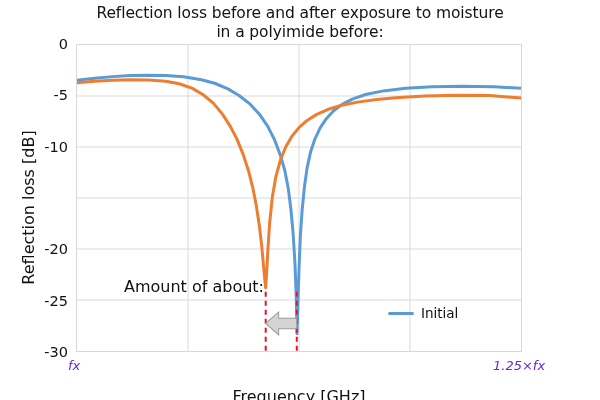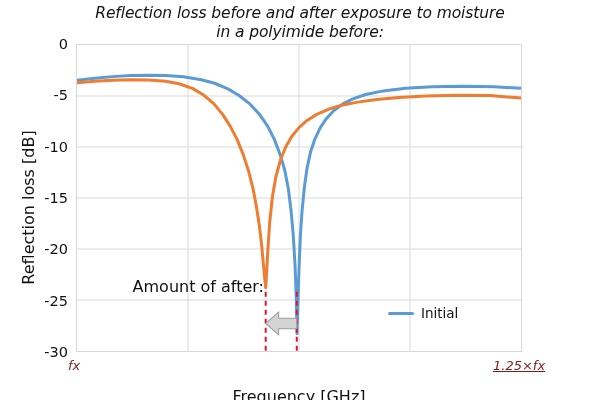--- a/index.html
+++ b/index.html
@@ -14,21 +14,20 @@
   #figure{position:absolute;left:0;top:0;width:600px;height:400px;}
 
   
   #chart-title{
     position:absolute;left:0;top:4px;width:600px;
     text-align:center;
     font-size:15.5px;
     line-height:19px;
     color:#131313;
     letter-spacing:-0.1px;
-    font-style:italic;
   }
   #chart-title .line{display:block;}
 
   
   #plot-area{
     position:absolute;
     left:76px;top:44px;
     width:446px;height:308px;
     border:1px solid #d8d8d8;
     box-sizing:border-box;
@@ -45,26 +44,26 @@
     text-align:right;
     left:4px;
     font-size:14.5px;
     color:#111;
     transform:translateY(-50%);
   }
   .xtick-lbl{
     position:absolute;
     font-size:13px;
     font-style:italic;
-    color:#7f1d1d;
+    color:#6d28d9;
     top:358px;
     white-space:nowrap;
   }
   #xtick-left{left:68px;}
-  #xtick-right{left:var(--xr);text-decoration:underline;}
+  #xtick-right{left:var(--xr);}
 
   
   #ylabel{
     position:absolute;
     left:-92px;top:198px;
     width:240px;
     text-align:center;
     font-size:16px;
     color:#111;
     transform:rotate(-90deg);
@@ -125,21 +124,20 @@
 
   <div id="chart-title">
     <span class="line">Reflection loss before and after exposure to moisture</span>
     <span class="line">in a polyimide before:</span>
   </div>
 
   <div class="ytick-wrap">
     <div class="ytick-lbl" id="yt0" style="top:44px">0</div>
     <div class="ytick-lbl" id="yt1" style="top:95.3px">-5</div>
     <div class="ytick-lbl" id="yt2" style="top:146.7px">-10</div>
-    <div class="ytick-lbl" id="yt3" style="top:198px">-15</div>
     <div class="ytick-lbl" id="yt4" style="top:249.3px">-20</div>
     <div class="ytick-lbl" id="yt5" style="top:301px">-25</div>
     <div class="ytick-lbl" id="yt6" style="top:352px">-30</div>
   </div>
 
   <div class="xtick-lbl" id="xtick-left">fx</div>
   <div class="xtick-lbl" id="xtick-right" style="left:493px">1.25×fx</div>
 
   <div id="ylabel">Reflection loss [dB]</div>
   <div id="xlabel">Frequency [GHz]</div>
@@ -160,21 +158,21 @@
         <path d="M 0.00 37.99 L 17.84 36.45 L 35.68 35.42 L 53.52 34.91 L 71.36 35.11 L 89.20 36.45 L 102.58 39.01 L 115.96 43.63 L 127.11 50.31 L 137.37 59.03 L 146.29 69.81 L 153.87 81.62 L 160.56 94.45 L 166.80 109.85 L 172.16 126.28 L 176.62 143.73 L 180.18 162.21 L 183.31 182.75 L 185.54 202.25 L 187.32 221.76 L 188.66 236.13 L 189.55 244.35 L 190.44 229.97 L 191.78 205.33 L 193.56 178.64 L 196.24 152.97 L 199.81 132.44 L 204.27 116.01 L 209.62 102.67 L 215.86 91.89 L 223.00 83.16 L 231.03 75.97 L 240.84 69.81 L 252.44 64.68 L 265.82 60.57 L 281.87 57.49 L 301.05 54.93 L 323.35 52.87 L 350.11 51.33 L 381.33 50.51 L 414.78 50.82 L 446.00 53.39" fill="none" stroke="#ed7d31" stroke-width="3" stroke-linejoin="round" stroke-linecap="round" vector-effect="non-scaling-stroke"></path>
       </svg>
     <svg id="overlay-svg" viewBox="0 0 446 308" preserveAspectRatio="none">
         <line x1="189.54999999999998" x2="189.54999999999998" y1="248.45333333333332" y2="308" stroke="#e8112d" stroke-width="2" stroke-dasharray="5,4" vector-effect="non-scaling-stroke"></line>
         <line x1="220.77" x2="220.77" y1="248.45333333333332" y2="308" stroke="#e8112d" stroke-width="2" stroke-dasharray="5,4" vector-effect="non-scaling-stroke"></line>
         <polygon points="189.55,280.28 202.55,268.78 202.55,275.08 220.77,275.08 220.77,285.48 202.55,285.48 202.55,291.78" fill="#d4d4d4" stroke="#9a9a9a" stroke-width="1" vector-effect="non-scaling-stroke"></polygon>
       </svg>
   </div>
 
   <div id="annotation">
-    <span class="aline">Amount of after:</span>
+    <span class="aline">Amount of about:</span>
   </div>
 
   <div id="legend">
     <div class="legend-row">
       <span class="legend-swatch" id="sw0" style="background: rgb(91, 155, 213);"></span>
       <span>Initial</span>
     </div>
   </div>
 
 </div>

